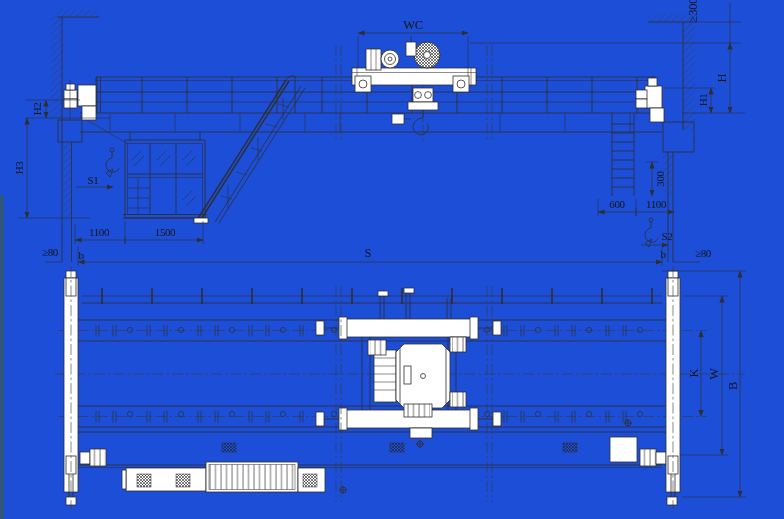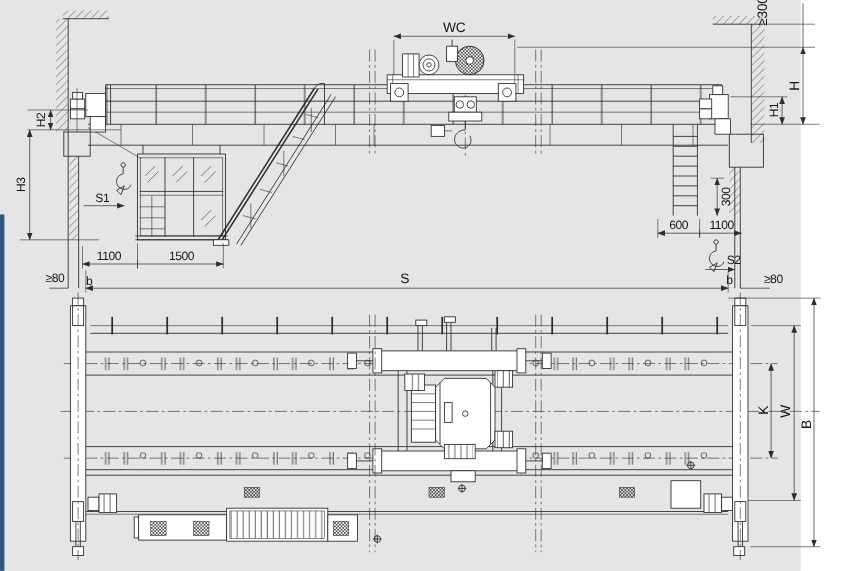--- a/index.html
+++ b/index.html
@@ -1,16 +1,16 @@
 <!DOCTYPE html>
 <html><head>
 <meta charset="utf-8">
 <style>
   html,body{margin:0;padding:0;background:#ffffff;width:784px;height:519px;overflow:hidden;}
-  #stage{position:relative;width:728px;height:519px;background:#e5e5e5;font-family:Liberation Sans, sans-serif;}
+  #stage{position:relative;width:784px;height:519px;background:#1d4ed8;font-family:Liberation Serif, serif;}
   #accent{position:absolute;left:0;top:195px;width:4px;height:324px;}
   svg{position:absolute;left:0;top:0;}
   .s{stroke:#2e2e2e;stroke-width:.8;fill:none}
   .sf{stroke:#2e2e2e;stroke-width:.8;fill:#fff}
   .s2{stroke:#2e2e2e;stroke-width:1.4;fill:none}
   .thin{stroke:#2e2e2e;stroke-width:.55;fill:none}
   .cl{stroke:#3a3a3a;stroke-width:.6;stroke-dasharray:11 3 2.5 3;fill:none}
   .dim{stroke:#2e2e2e;stroke-width:.65;fill:none}
   text{fill:#161616;}
   .tn{font-size:11px;letter-spacing:-.4px}

